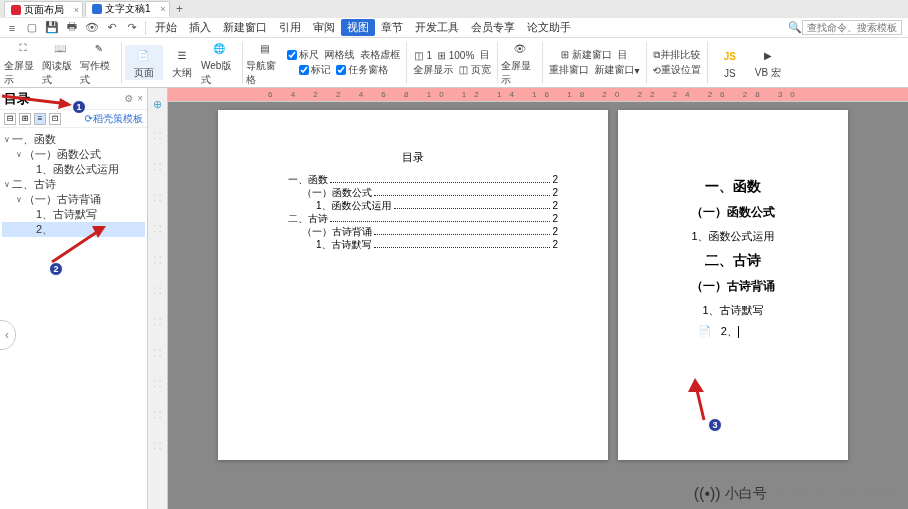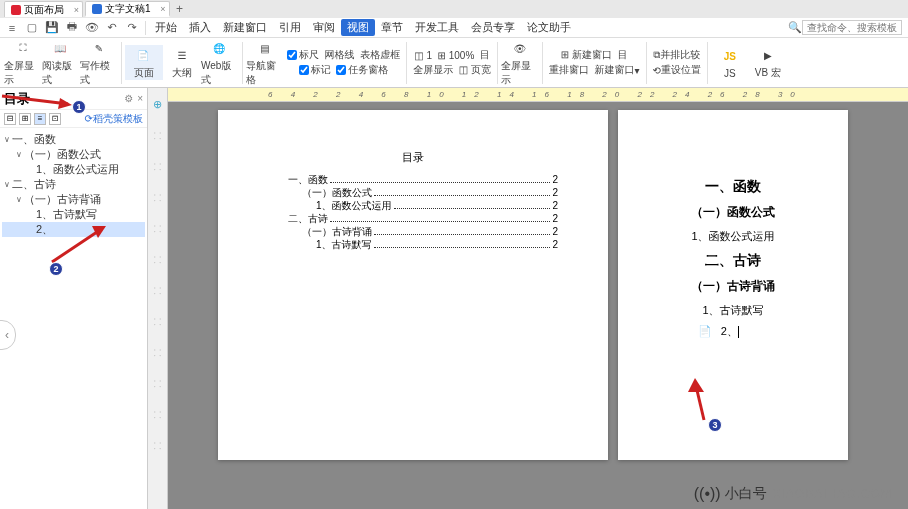--- a/index.html
+++ b/index.html
@@ -41,21 +41,21 @@
   .tree-toggle { width: 10px; text-align: center; color: #666; font-size: 8px; }
   .tree-item.selected { background: #d0e3ff; }
   .tree-item.l1 { padding-left: 0px; }
   .tree-item.l2 { padding-left: 12px; }
   .tree-item.l3 { padding-left: 24px; }
   
   .gutter { width: 20px; background: #f0f0f0; border-right: 1px solid #ccc; position: relative; }
   .gutter-mark { color: #bbb; font-size: 9px; text-align: center; }
   
   .doc-area { flex: 1; background: #888; position: relative; overflow: hidden; }
-  .h-ruler { height: 14px; background: #fef9c3; border-bottom: 1px solid #ccc; font-size: 8px; color: #666; display: flex; align-items: center; padding-left: 100px; letter-spacing: 8px; font-style: italic; }
+  .h-ruler { height: 14px; background: #fca5a5; border-bottom: 1px solid #ccc; font-size: 8px; color: #666; display: flex; align-items: center; padding-left: 100px; letter-spacing: 8px; }
   .pages-wrap { position: absolute; top: 14px; left: 0; right: 0; bottom: 0; display: flex; gap: 10px; padding: 8px 50px; background: #888; }
   .page { background: #fff; box-shadow: 0 1px 4px rgba(0,0,0,.3); }
   .page1 { width: 390px; height: 350px; padding: 40px 50px; font-size: 10px; }
   .page1 .toc-title { text-align: center; margin-bottom: 8px; font-size: 11px; }
   .toc-line { display: flex; align-items: baseline; height: 13px; }
   .toc-leader { flex: 1; border-bottom: 1px dotted #333; margin: 0 2px; height: 9px; }
   .page2 { width: 230px; height: 350px; padding: 60px 30px 20px; font-size: 12px; }
   .page2 .h1 { font-weight: bold; text-align: center; margin: 8px 0; font-size: 14px; }
   .page2 .h2 { font-weight: bold; text-align: center; margin: 8px 0; font-size: 12px; }
   .page2 .h3 { text-align: center; margin: 6px 0; font-size: 11px; }

